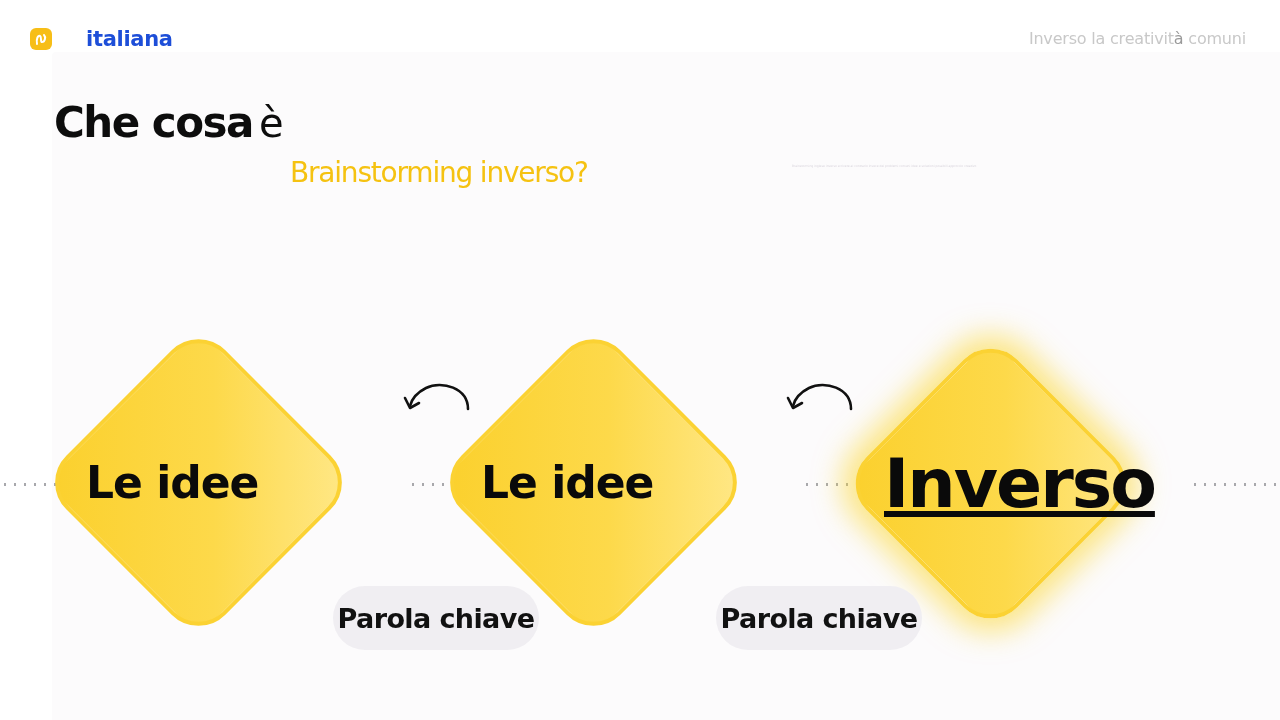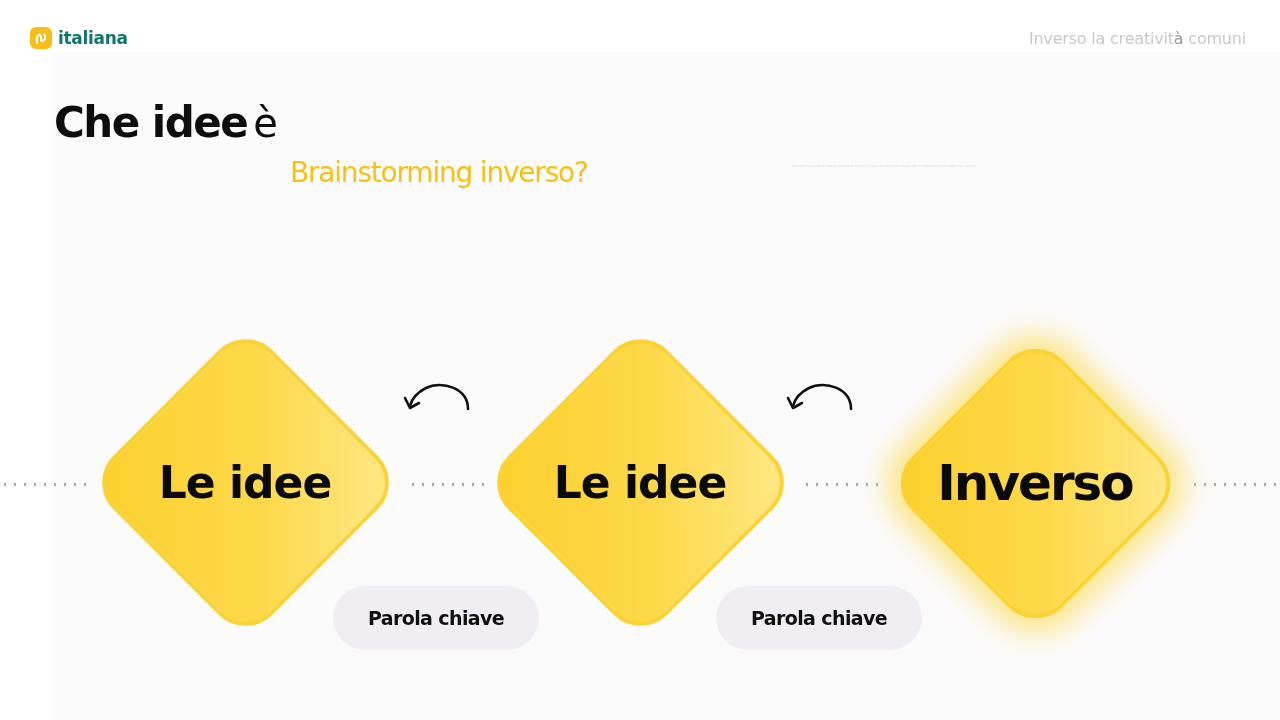--- a/index.html
+++ b/index.html
@@ -9,21 +9,21 @@
   .panel {
     position: absolute; left: 52px; top: 52px; width: 1228px; height: 668px;
     background: #fcfbfc; border-top-left-radius: 4px;
   }
 
   .logo { position: absolute; left: 30px; top: 27px; display: flex; align-items: center; gap: 6px; }
   .logo-mark {
     width: 22px; height: 22px; border-radius: 6px; background: #f7be17;
     display: flex; align-items: center; justify-content: center;
   }
-  .logo-text { font-size: 17px; font-weight: bold; color: #0f766e; letter-spacing: -0.3px; }
+  .logo-text { font-size: 21px; font-weight: bold; color: #1d4ed8; letter-spacing: -0.3px; margin-left: 28px; }
 
   .tagline {
     position: absolute; right: 34px; top: 29px; font-size: 16px; color: #c8c8c8;
     font-family: "DejaVu Sans", sans-serif; font-weight: normal; letter-spacing: -0.2px;
   }
   .tagline .accent { color: #9a9a9a; }
 
   .title-main {
     position: absolute; left: 54px; top: 98px; font-size: 42px; font-weight: bold;
     color: #0d0d0d; letter-spacing: -1.5px;
@@ -37,44 +37,44 @@
     position: absolute; left: 792px; top: 164px; width: 376px; height: 4px;
     overflow: hidden; white-space: nowrap; font-size: 3px; line-height: 4px; color: #d8d4dc;
   }
 
   .dotted {
     position: absolute; top: 483px; height: 3px;
     background-image: radial-gradient(circle, #a8a8ac 1.2px, transparent 1.5px);
     background-size: 10px 3px; background-repeat: repeat-x;
   }
 
-  .node { position: absolute; display: flex; align-items: center; justify-content: center; }
+  .node { position: absolute; display: flex; align-items: center; }
   .diamond {
     position: absolute; border-radius: 38px; transform: rotate(45deg);
     background: linear-gradient(225deg, #ffe889 0%, #fdd94a 45%, #fbd02c 100%);
     border: 4px solid #fbd233;
   }
   .node-1 { left: 86px; top: 323px; width: 318px; height: 318px; }
   .node-2 { left: 481px; top: 323px; width: 318px; height: 318px; }
   .node-3 { left: 884px; top: 332px; width: 302px; height: 302px; }
   .node-1 .diamond, .node-2 .diamond { width: 225px; height: 225px; }
   .node-3 .diamond {
     width: 213px; height: 213px;
     box-shadow: 0 0 28px 14px rgba(252, 214, 40, 0.55);
   }
   .node-label {
     position: relative; z-index: 2; font-weight: bold; color: #0a0a0a;
     font-size: 44px; letter-spacing: -1px;
   }
-  .node-3 .node-label { font-size: 50px; letter-spacing: -2px; }
+  .node-3 .node-label { font-size: 68px; letter-spacing: -2px; text-decoration: underline; }
 
   .pill {
     position: absolute; height: 64px; width: 206px; border-radius: 32px;
     background: #f0eef2; display: flex; align-items: center; justify-content: center;
-    font-size: 19px; font-weight: bold; color: #111; letter-spacing: -0.6px;
+    font-size: 27px; font-weight: bold; color: #111; letter-spacing: -0.6px;
   }
   .pill-1 { left: 333px; top: 586px; }
   .pill-2 { left: 716px; top: 586px; }
 
   .arrow { position: absolute; width: 72px; height: 40px; }
   .arrow-1 { left: 402px; top: 378px; }
   .arrow-2 { left: 785px; top: 378px; }
 </style>
 </head>
 <body>
@@ -86,21 +86,21 @@
     <svg width="16" height="16" viewBox="0 0 16 16">
       <path d="M4 13 C3 8, 5 4, 7 5 C9 6, 7 11, 9 11 C12 11, 13 6, 11 4" fill="none" stroke="#ffffff" stroke-width="2" stroke-linecap="round"></path>
     </svg>
   </div>
   <span class="logo-text">italiana</span>
 </div>
 
 <div class="tagline"><span>Inverso la creativit</span><span class="accent">à</span><span> comuni</span></div>
 
 <div class="title-main">
-  <span>Che idee</span><span class="e">è</span>
+  <span>Che cosa</span><span class="e">è</span>
 </div>
 <div class="title-sub">Brainstorming inverso?</div>
 <div class="fine-line">Brainstorming inglese inverso scrivere al contrario invece dei problemi comuni idee e soluzioni possibili approccio creativo</div>
 
 <div class="dotted" style="left:0; width:88px;"></div>
 <div class="dotted" style="left:408px; width:76px;"></div>
 <div class="dotted" style="left:802px; width:80px;"></div>
 <div class="dotted" style="left:1190px; width:90px;"></div>
 
 <div class="node node-1">

